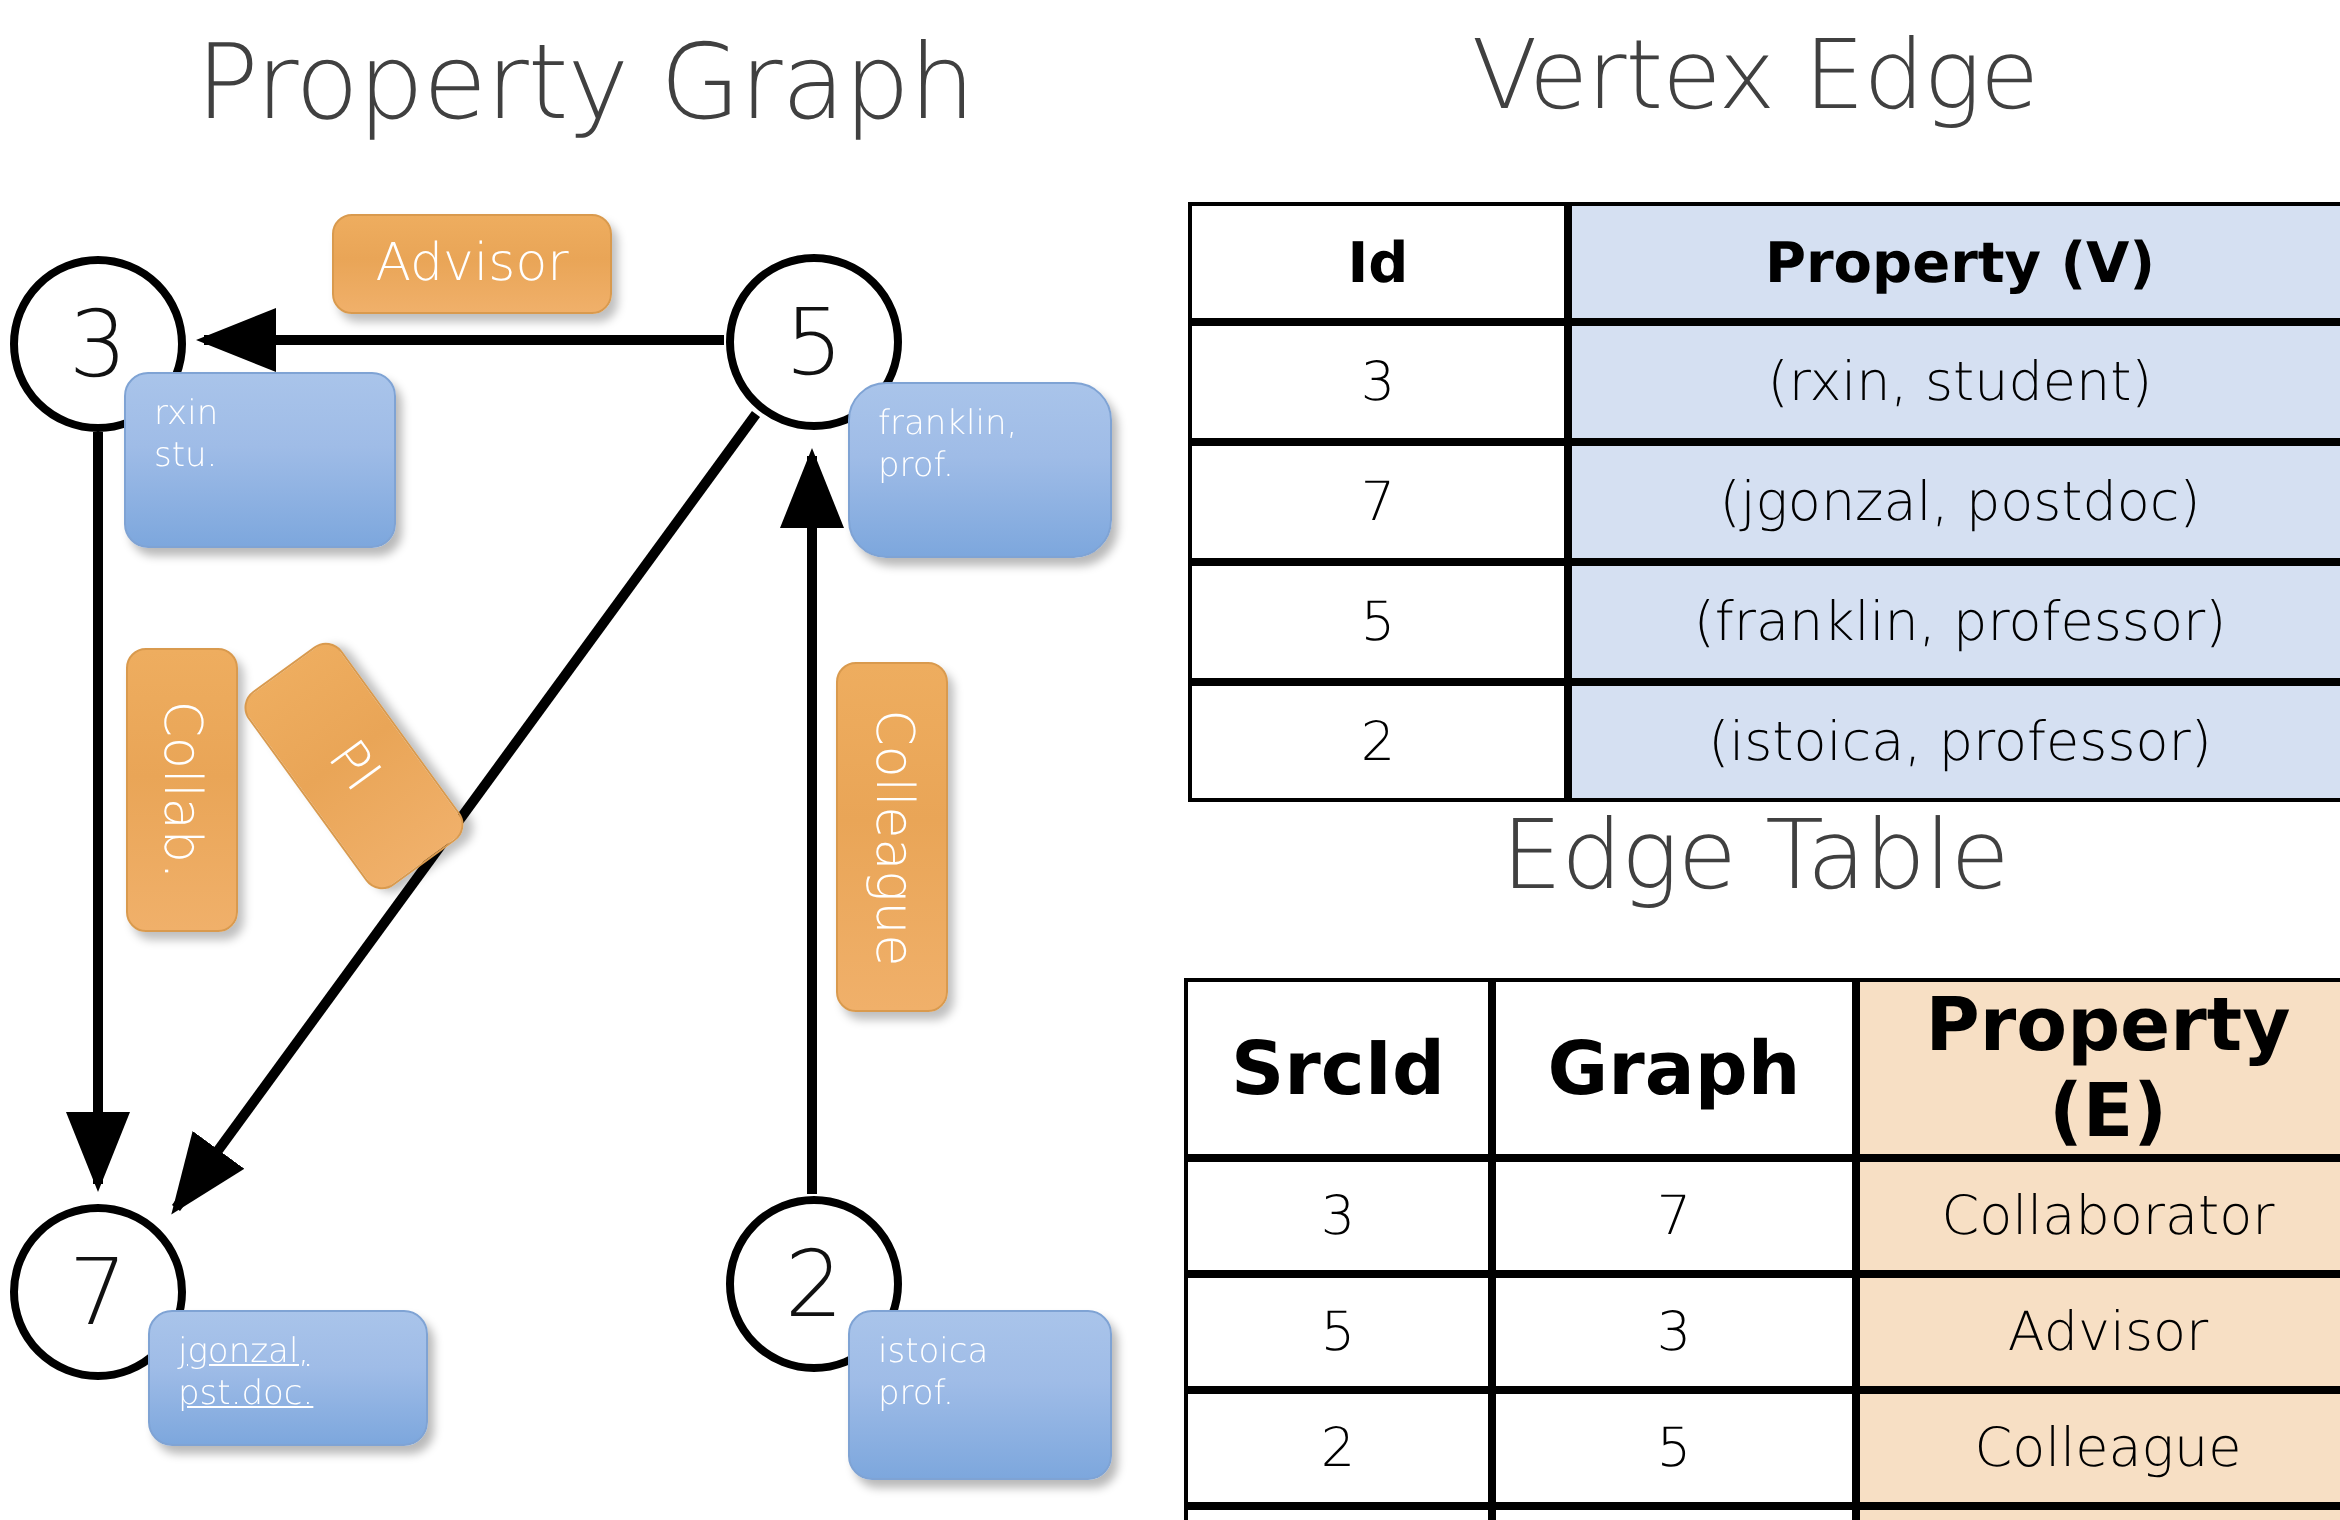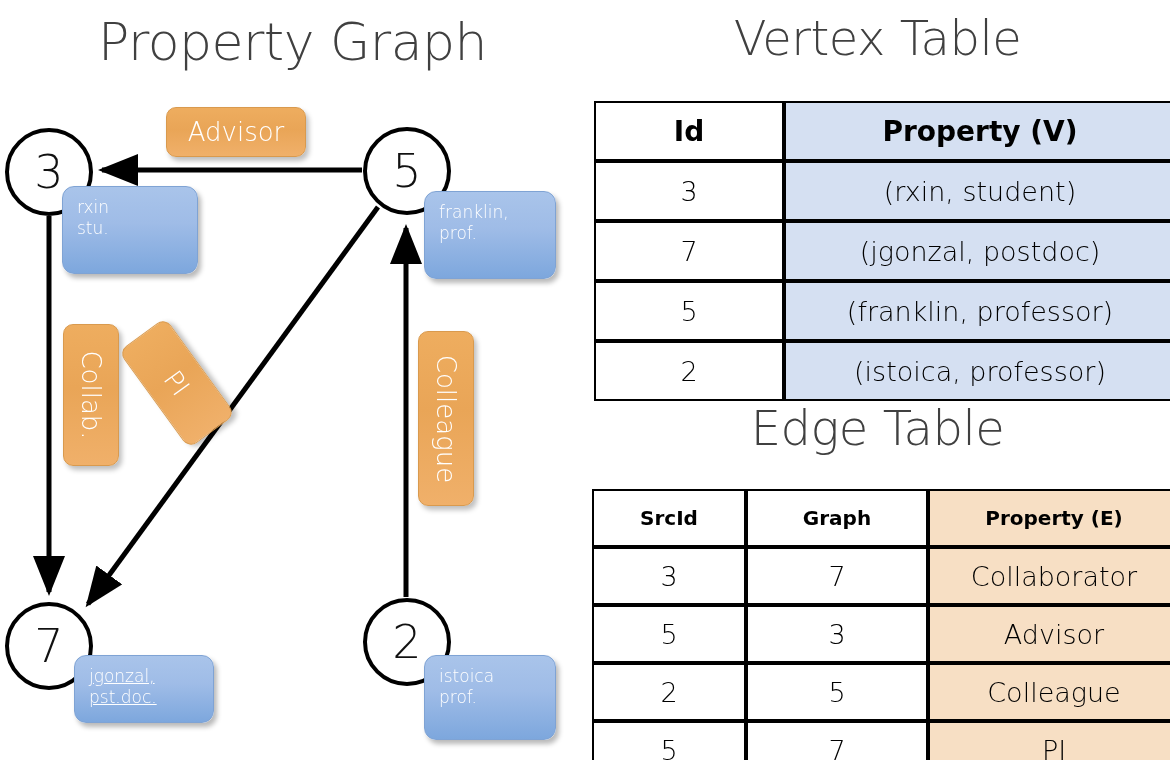--- a/index.html
+++ b/index.html
@@ -86,21 +86,21 @@
     font-family: "DejaVu Sans", sans-serif;
     font-weight: 300;
     font-size: 17px;
     line-height: 1.22;
     padding: 10px 0 0 14px;
     box-sizing: border-box;
     z-index: 8;
     white-space: pre-line;
   }
   #prop-rxin     { left: 62px;  top: 186px; width: 136px; height: 88px; }
-  #prop-franklin { left: 424px; top: 191px; width: 132px; height: 88px; }
+  #prop-franklin { left: 424px; top: 191px; width: 132px; height: 88px; border-radius: 19px; }
   #prop-jgonzal  { left: 74px;  top: 655px; width: 140px; height: 68px; text-decoration: underline; }
   #prop-istoica  { left: 424px; top: 655px; width: 132px; height: 85px; }
 
   
   .edge-label {
     position: absolute;
     border-radius: 10px;
     background: linear-gradient(to bottom, #eead5f 0%, #e9a557 45%, #f0b06a 100%);
     border: 1px solid #d99a4e;
     box-shadow: 3px 4px 5px rgba(0,0,0,0.25);
@@ -172,28 +172,28 @@
 
   
   #edge-table {
     left: 592px; top: 489px;
     width: 576px;
   }
   #edge-table th, #edge-table td { height: 54px; font-size: 27px; }
   #edge-table .col-src { width: 150px; background: #ffffff; }
   #edge-table .col-dst { width: 178px; background: #ffffff; }
   #edge-table .col-ep  { width: 248px; background: #f7dfc4; }
-  #edge-table th { font-size: 20px; }
+  #edge-table th { font-size: 37px; }
 </style>
 </head>
 <body>
 
 <div class="title" id="title-property-graph">Property Graph</div>
 
-<div class="title" id="title-vertex-table">Vertex Table</div>
+<div class="title" id="title-vertex-table">Vertex Edge</div>
 
 <div class="title" id="title-edge-table">Edge Table</div>
 
 <div id="graph-pane">
 
   <svg id="graph-edges" viewBox="0 0 585 760">
     <defs>
       <marker id="arrowhead" markerWidth="9" markerHeight="9" refX="7.2" refY="3.2" orient="auto" markerUnits="strokeWidth">
         <path d="M0,0 L8,3.2 L0,6.4 z" fill="#000000"></path>
       </marker>

